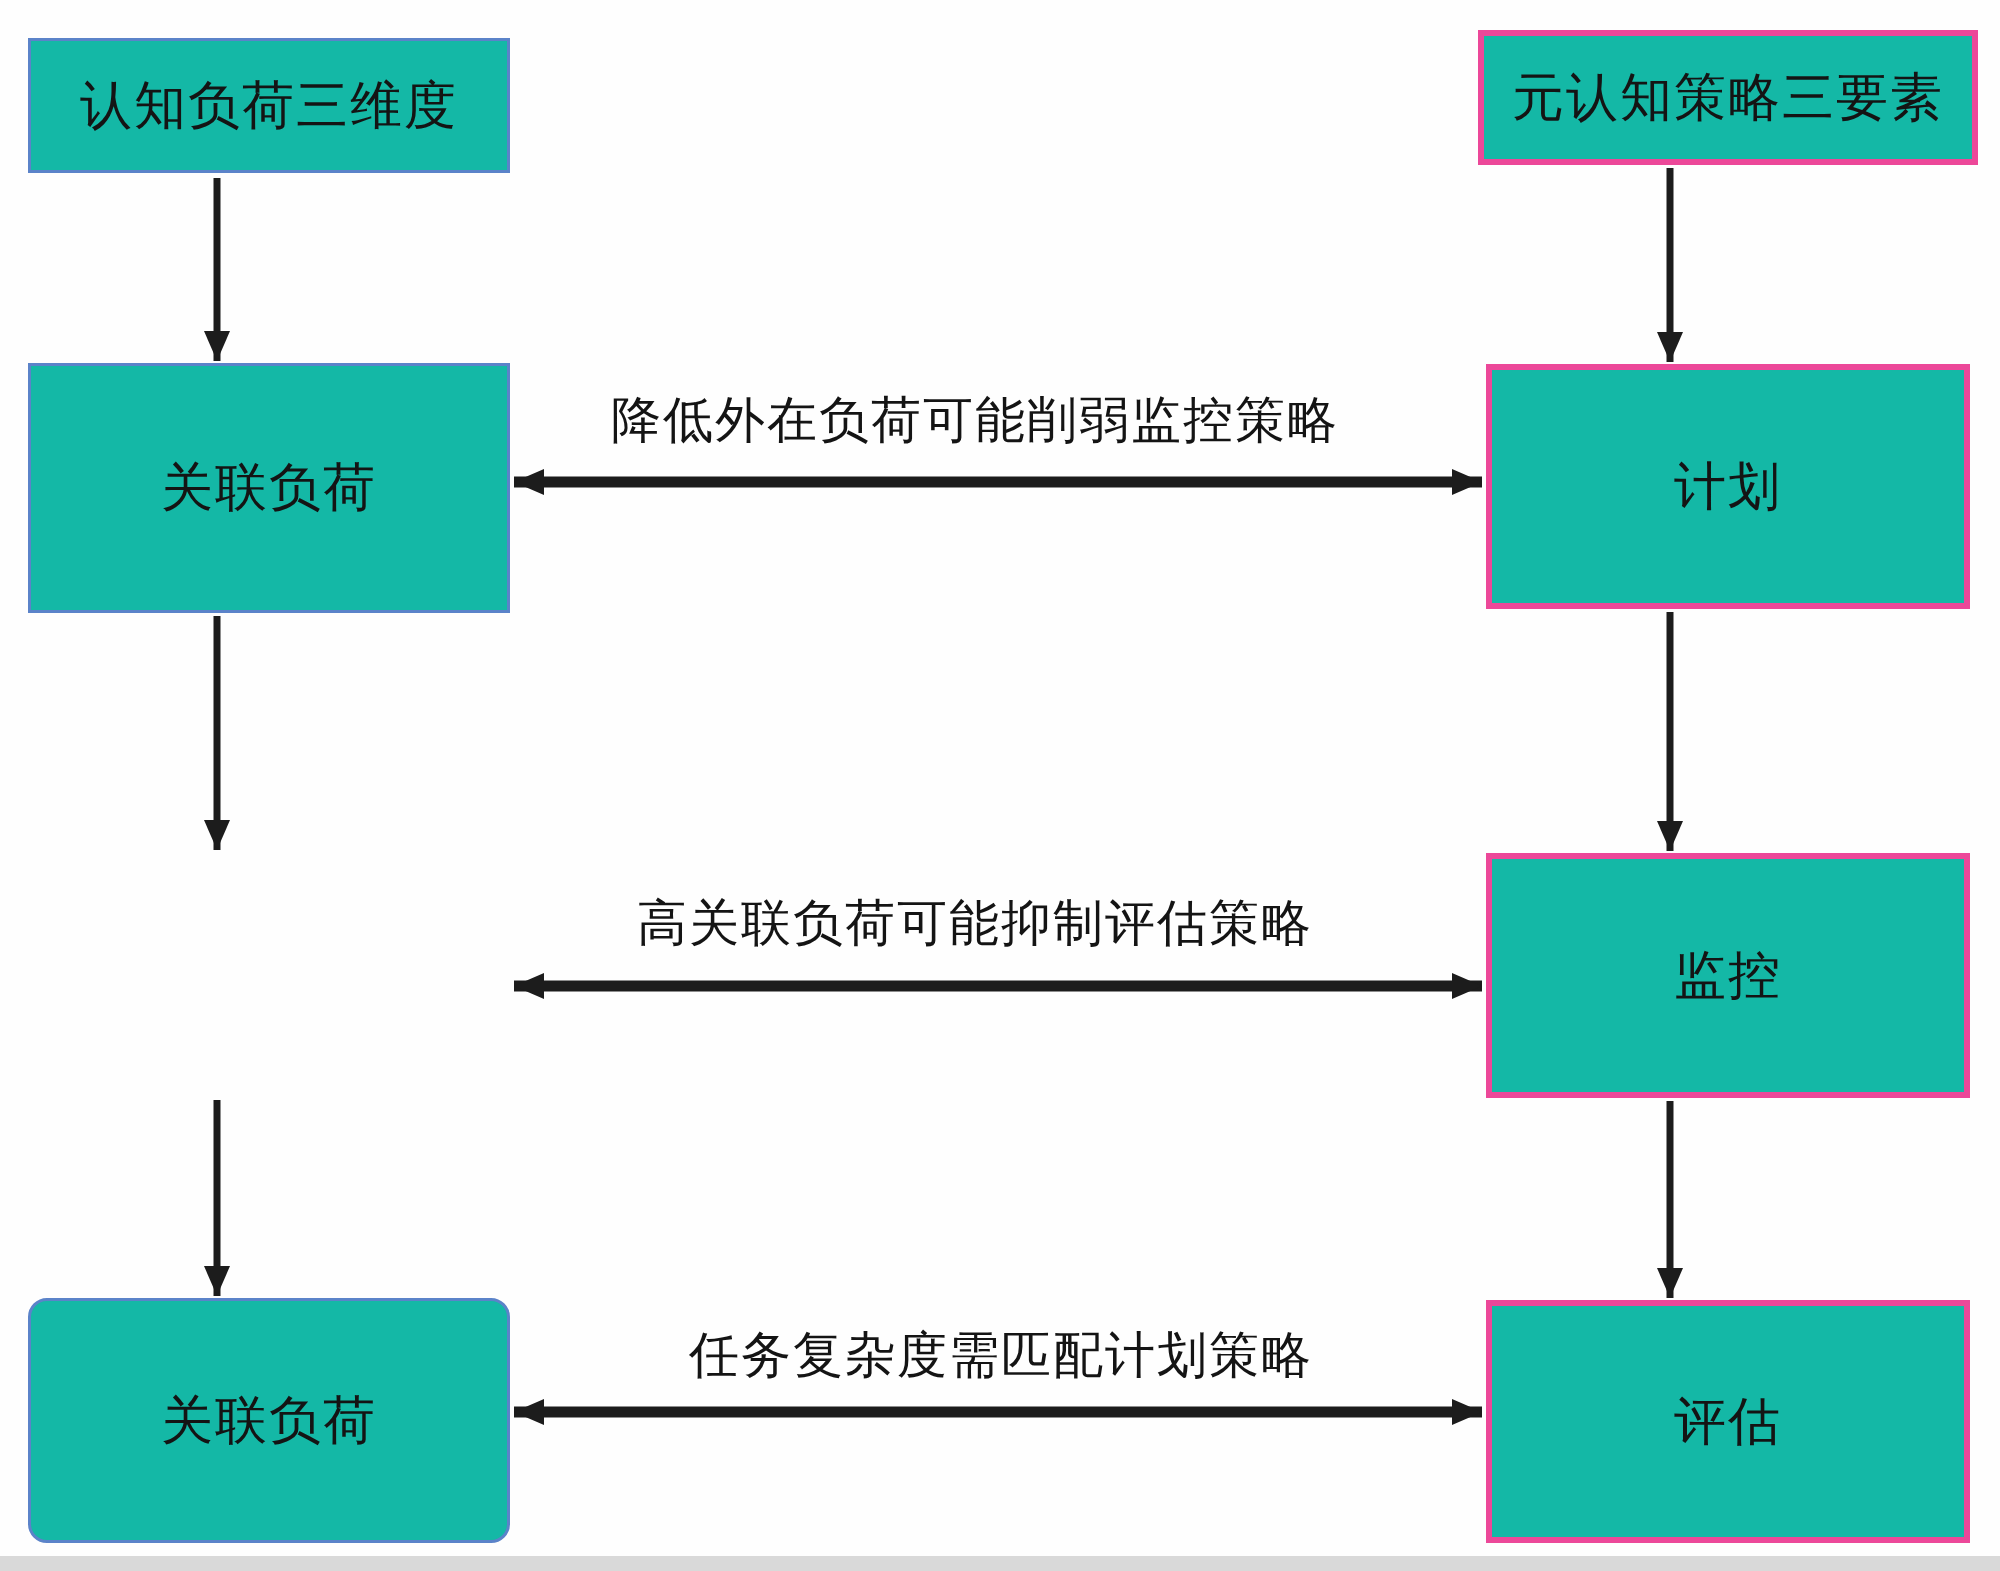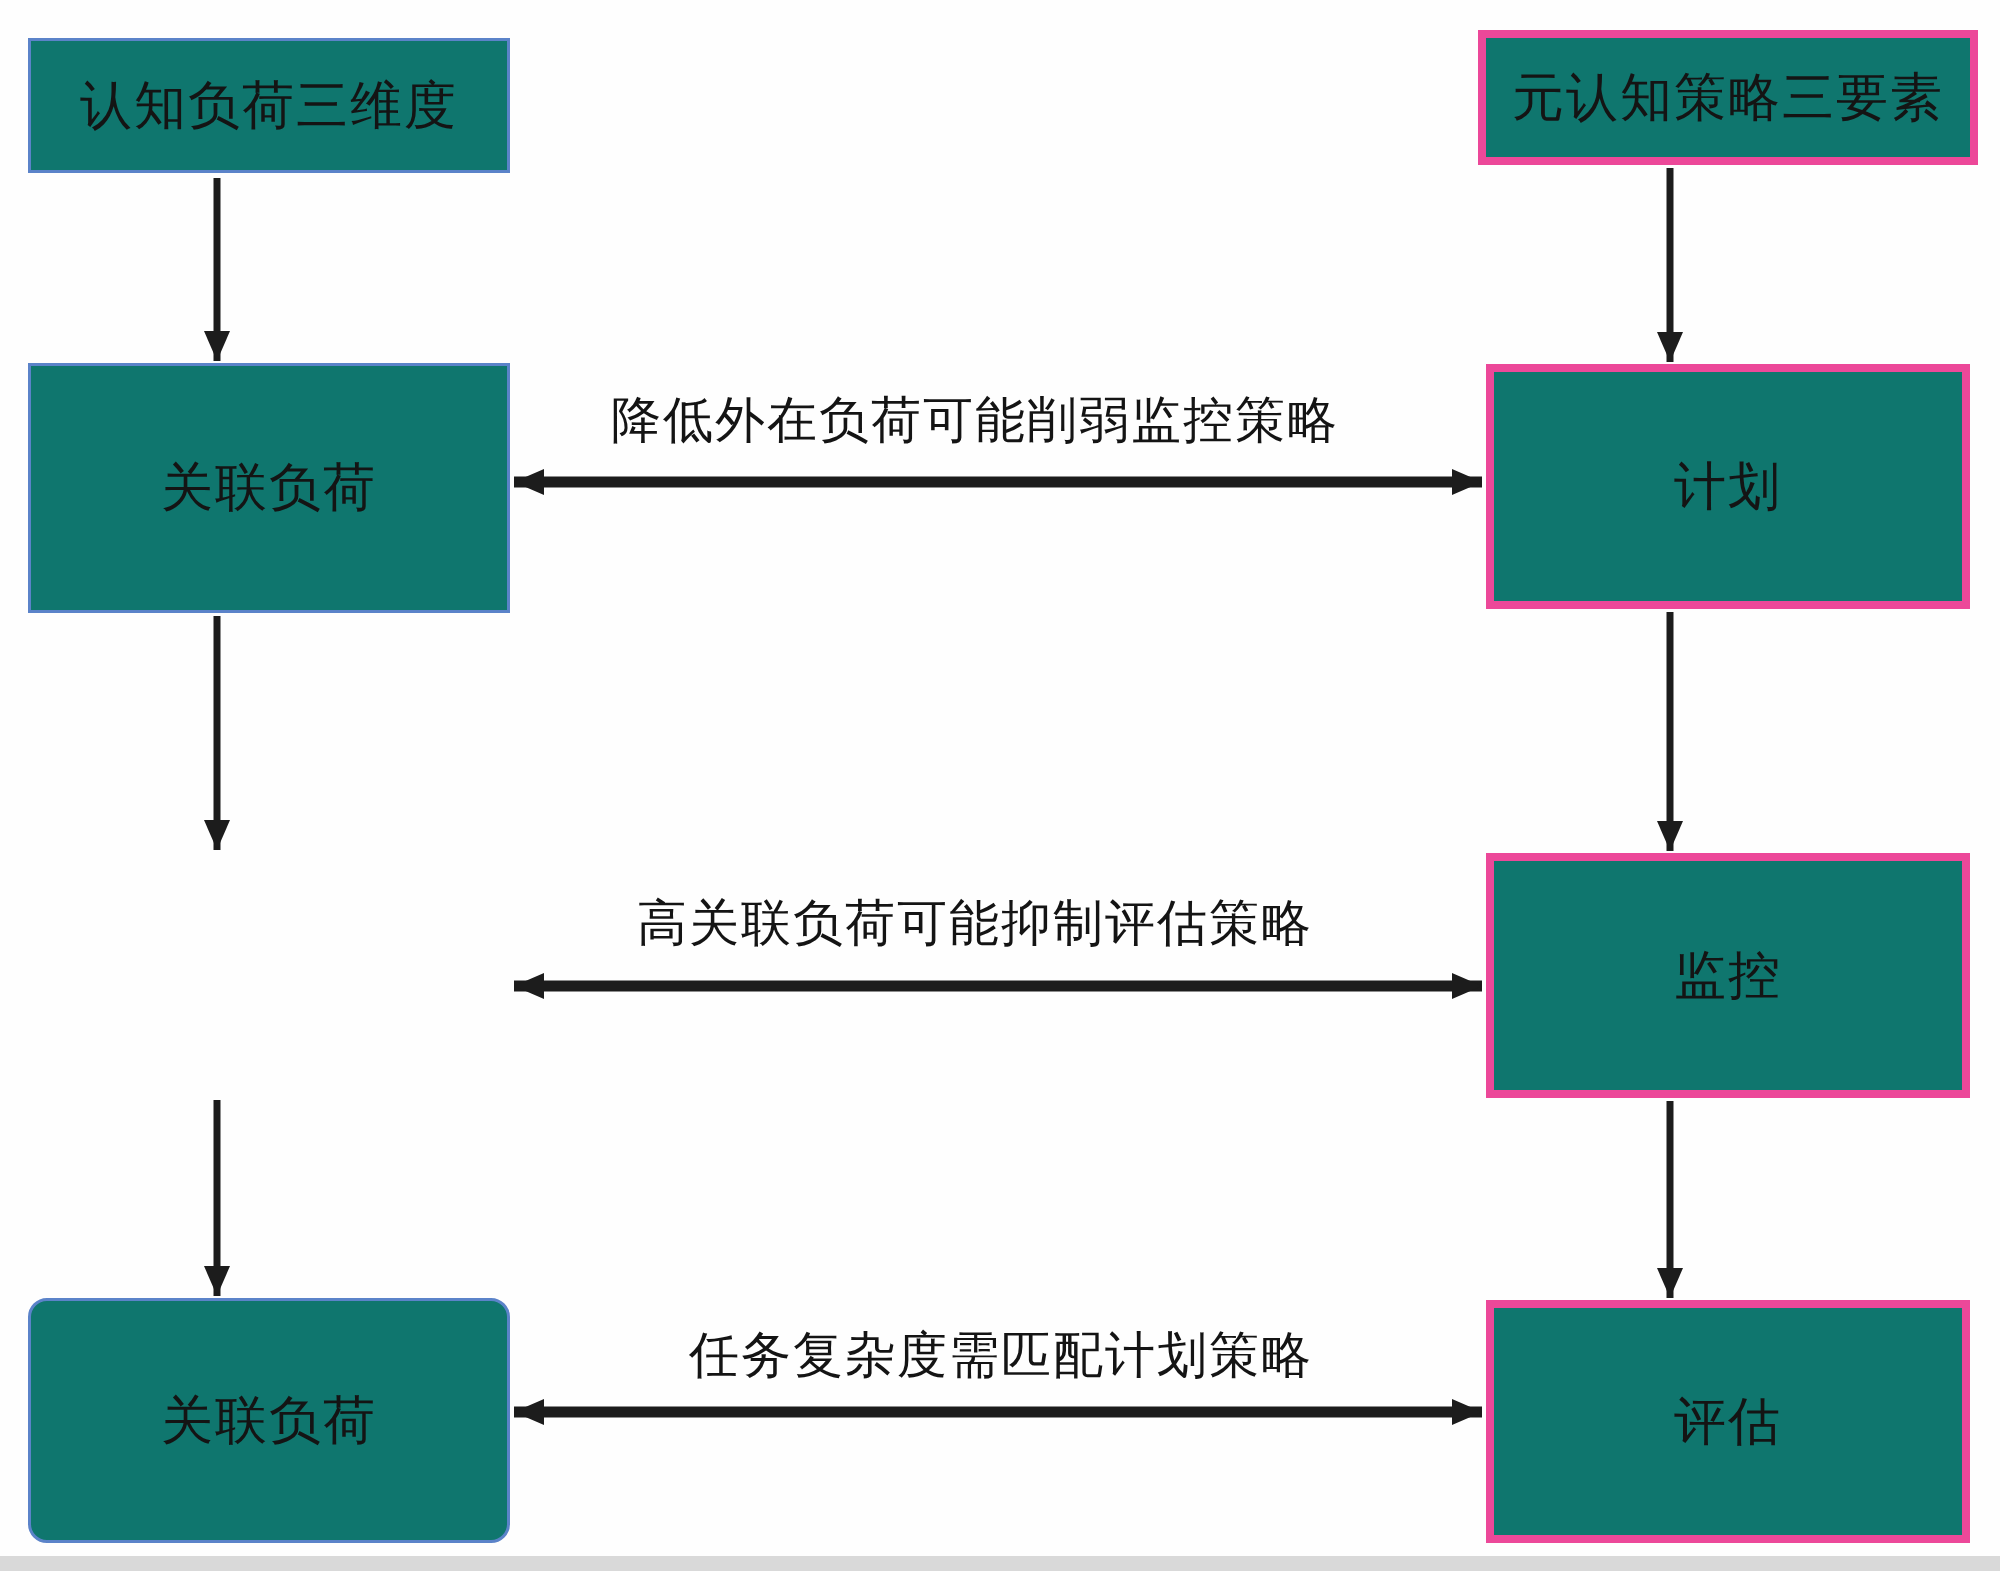--- a/index.html
+++ b/index.html
@@ -19,31 +19,31 @@
   .arrow-layer {
     position: absolute;
     left: 0;
     top: 0;
     width: 2000px;
     height: 1571px;
     pointer-events: none;
   }
   .box {
     position: absolute;
-    background: #0f766e;
+    background: #14b8a6;
     display: flex;
     align-items: center;
     justify-content: center;
     text-align: left;
     font-size: 52px;
     letter-spacing: 2px;
     box-sizing: border-box;
   }
   .box.blue  { border: 3px solid #5b83c9; }
-  .box.green { border: 8px solid #ec4899; }
+  .box.green { border: 6px solid #ec4899; }
 
   .hdr-left  { left: 28px;   top: 38px;   width: 482px; height: 135px; }
   .hdr-right { left: 1478px; top: 30px;   width: 500px; height: 135px; }
 
   .l-box-1 { left: 28px; top: 363px;  width: 482px; height: 250px; }
   .l-box-2 { left: 28px; top: 852px;  width: 482px; height: 245px; }
   .l-box-3 { left: 28px; top: 1298px; width: 482px; height: 245px; border-radius: 19px; }
 
   .r-box-1 { left: 1486px; top: 364px;  width: 484px; height: 245px; }
   .r-box-2 { left: 1486px; top: 853px;  width: 484px; height: 245px; }

